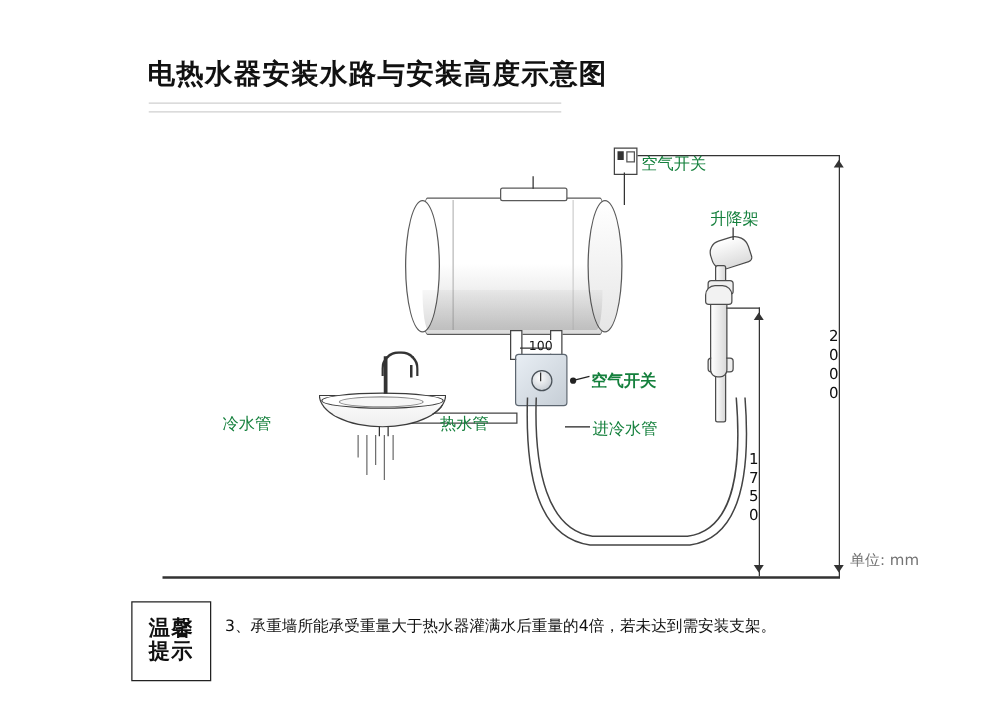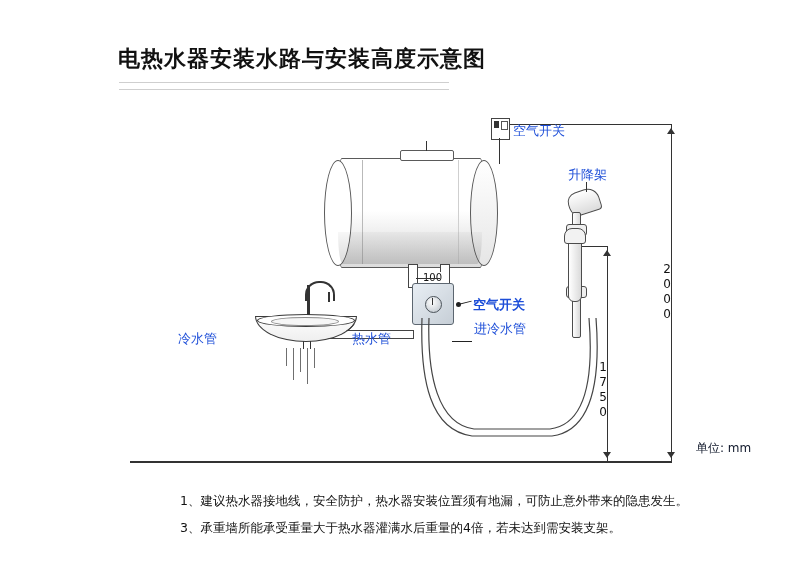--- a/index.html
+++ b/index.html
@@ -43,21 +43,21 @@
   
   .line {
     position: absolute;
     background: #333;
   }
   .hline { height: 1px; }
   .vline { width: 1px; }
   .lbl {
     position: absolute;
     font-size: 13px;
-    color: #1d4ed8;
+    color: #15803d;
     white-space: nowrap;
   }
   .lbl-b { font-weight: bold; }
   .lbl-v {
     position: absolute;
     font-size: 12px;
     color: #111;
     writing-mode: vertical-rl;
     text-orientation: upright;
     letter-spacing: 1px;
@@ -341,24 +341,24 @@
     top: 487px;
     width: 560px;
     font-size: 12.5px;
     color: #111;
     line-height: 27px;
   }
   #notes .note { white-space: nowrap; }
 
   .unit-label {
     position: absolute;
-    left: 696px;
+    left: 680px;
     top: 440px;
     font-size: 12px;
-    color: #0f172a;
+    color: #737373;
   }
 </style>
 </head>
 <body>
 
 <div id="page">
 
   <div class="title">电热水器安装水路与安装高度示意图</div>
   <div class="title-rule"></div>
 
@@ -431,38 +431,41 @@
   <div style="position:absolute; left:305px; top:281px; width:26px; height:18px; border:2px solid #333; border-bottom:none; border-radius:14px 14px 0 0; border-right-color:#333;"></div>
   <div class="line vline" style="left:328px; top:292px; height:10px; width:2px;"></div>
 
   <div class="drop" style="left:286px; top:348px; height:18px;"></div>
   <div class="drop" style="left:293px; top:348px; height:32px;"></div>
   <div class="drop" style="left:300px; top:348px; height:24px;"></div>
   <div class="drop" style="left:307px; top:348px; height:36px;"></div>
   <div class="drop" style="left:314px; top:348px; height:20px;"></div>
 
   <div class="leader" style="left:452px; top:341px; width:20px;"></div>
-  <div class="lbl" style="left:474px; top:320px;">进冷水管</div>
+  <div class="lbl" style="left:474px; top:334px;">进冷水管</div>
 
   <svg style="position:absolute; left:400px; top:310px; width:230px; height:140px;">
     <path d="M22,8 C20,70 30,120 72,126 L152,126 C196,120 200,60 196,8" fill="none" stroke="#444" stroke-width="1.2"></path>
     <path d="M29,8 C27,66 38,114 74,119 L150,119 C190,114 193,58 189,8" fill="none" stroke="#444" stroke-width="1.2"></path>
   </svg>
 
   <div id="shower">
     <div class="sv-head"></div>
     <div class="sv-rod"></div>
     <div class="sv-holder" style="top:34px;"></div>
     <div class="sv-holder" style="top:96px;"></div>
   </div>
 
   <div style="position:absolute; left:568px; top:238px; width:12px; height:62px; border:1.2px solid #4c4c4c; border-radius:6px; background:linear-gradient(to right,#fff,#dadada);"></div>
   <div style="position:absolute; left:564px; top:228px; width:20px; height:14px; border:1.2px solid #4c4c4c; border-radius:8px 8px 3px 3px; background:#f2f2f2;"></div>
 
   <div class="lbl" style="left:568px; top:166px;">升降架</div>
   <div class="line vline" style="left:586px; top:182px; height:10px;"></div>
 
+  <div id="notes-box">
+    <span>温馨</span>
+    <span>提示</span>
+  </div>
   <div id="notes">
-    <div class="note">1、建议热水器接地线，安全防护，热水器安装位置须有地漏，可防止意外带来的隐患发生。</div>
     <div class="note">3、承重墙所能承受重量大于热水器灌满水后重量的4倍，若未达到需安装支架。</div>
   </div>
 
 </div>
 
 </body></html>

